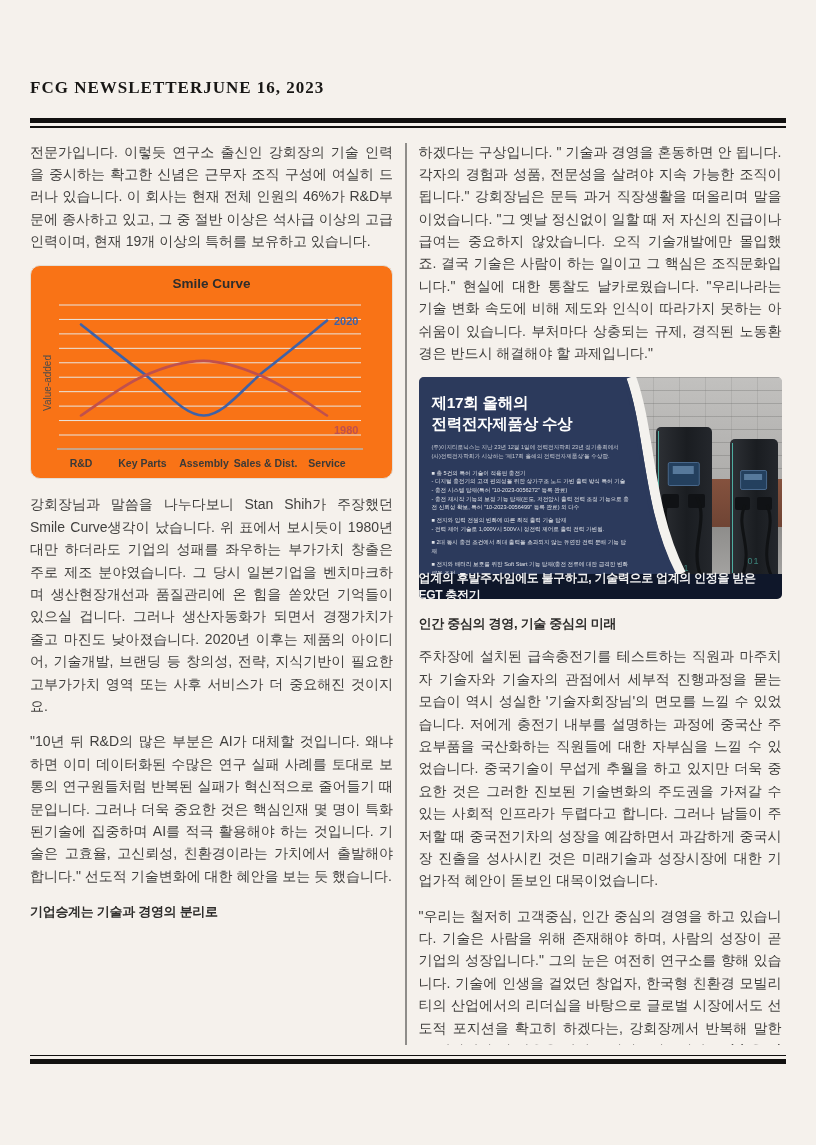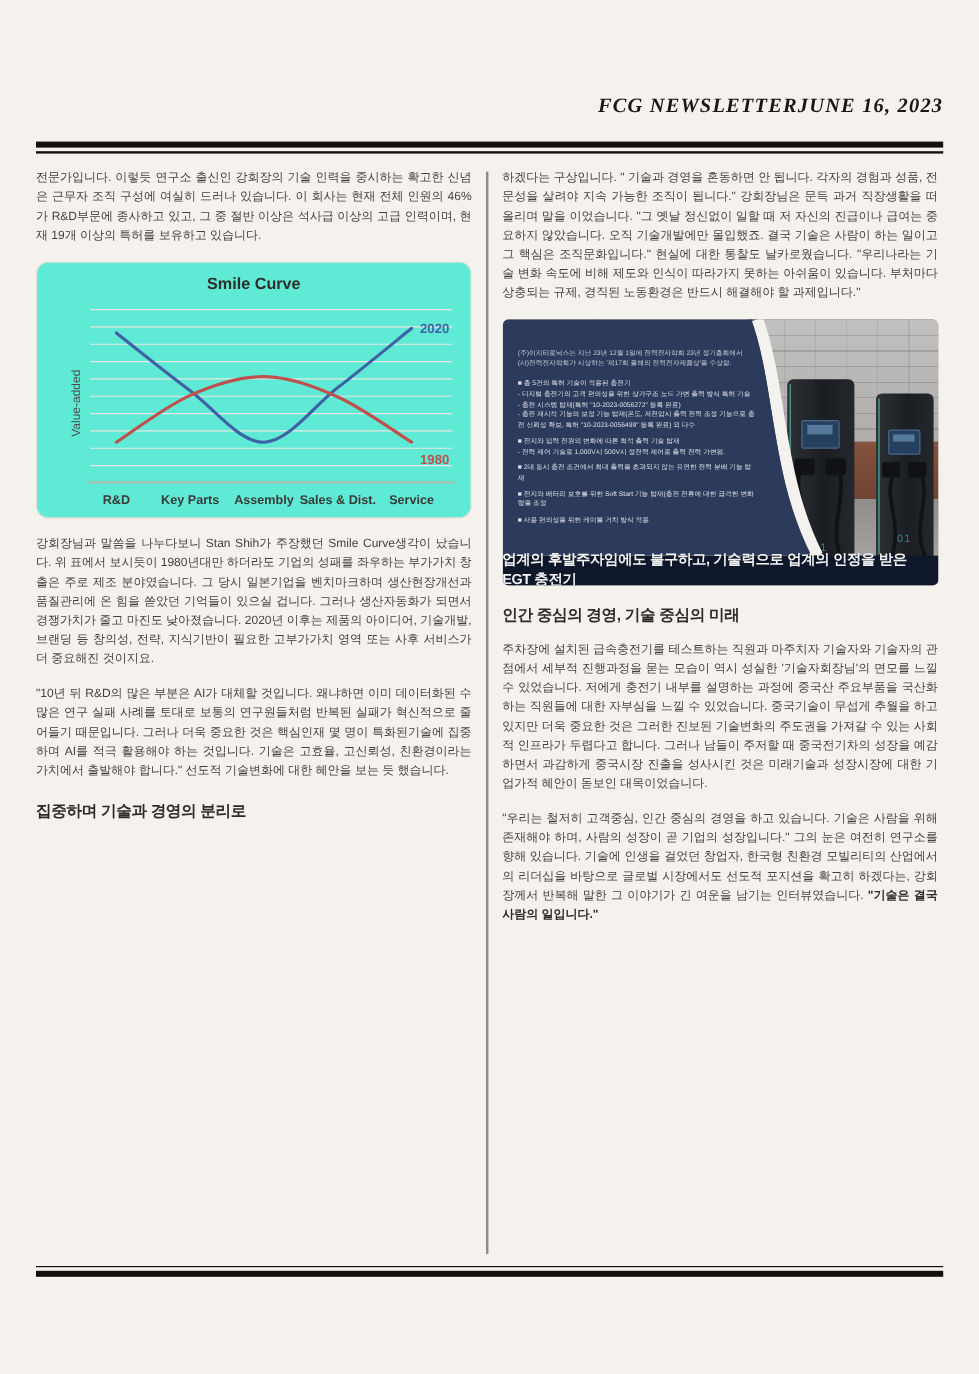--- a/index.html
+++ b/index.html
@@ -7,47 +7,47 @@
   body {
     width:816px; height:1145px;
     background:#f5f1ec;
     font-family:"Liberation Sans", sans-serif;
     color:#3e3d3b;
     overflow:hidden;
   }
   .page { width:816px; height:1145px; padding:78px 30px 0; }
 
   
-  .hdr { display:flex; justify-content:flex-end; align-items:baseline; margin-bottom:20px;font-style:italic; }
+  .hdr { display:flex; justify-content:flex-start; align-items:baseline; margin-bottom:20px; }
   .hdr .brand, .hdr .date {
     font-family:"Liberation Serif", serif;
     font-weight:bold; font-size:17px; letter-spacing:1px; color:#181715;
   }
   .rule-thick { height:5px; background:#121110; }
   .rule-thin  { height:1.5px; background:#121110; margin-top:3px; }
 
   
   .columns { display:flex; margin-top:13px; height:904px; overflow:hidden; }
   .col { width:363px; flex:0 0 363px; }
   .col-divider { width:1.5px; background:#8f8d8a; margin:2px 12px 0; flex:0 0 1.5px; }
 
   p.body {
-    font-size:10px; line-height:1.6; text-align:justify;
+    font-size:14px; line-height:1.6; text-align:justify;
     color:#403f3d; margin-bottom:13px;
   }
   h2.section {
     font-size:13px; font-weight:700; color:#2c2b29;
     margin:16px 0 12px; letter-spacing:-0.3px;
   }
   .bold-end { font-weight:bold; color:#2c2b29; }
 
   
   .chart-card {
-    background:#5eead4; border:1px solid #e3dfd8; border-radius:10px;
-    padding:10px 24px 6px; margin:2px 0 14px; height:214px;
+    background:#f97316; border:1px solid #e3dfd8; border-radius:10px;
+    padding:10px 8px 6px; margin:2px 0 14px; height:214px;
   }
   .chart-title { text-align:center; font-size:13.5px; font-weight:bold; color:#2e2d2b; margin-bottom:2px; }
 
   
   .award { position:relative; width:363px; height:222px; border-radius:5px; overflow:hidden; margin:2px 0 10px; background:#b7b6b4; }
   .photo { position:absolute; inset:0 0 25px 0; }
   .wall {
     position:absolute; top:0; left:0; right:0; height:102px;
     background:
       repeating-linear-gradient(180deg, rgba(110,110,108,.35) 0 1px, transparent 1px 13px),
@@ -130,21 +130,21 @@
             <text x="103.5" y="174" fill="#3b3a38" font-size="10.5" font-weight="600" text-anchor="middle" font-family="Liberation Sans, sans-serif">Key Parts</text>
             <text x="165" y="174" fill="#3b3a38" font-size="10.5" font-weight="600" text-anchor="middle" font-family="Liberation Sans, sans-serif">Assembly</text>
             <text x="226.5" y="174" fill="#3b3a38" font-size="10.5" font-weight="600" text-anchor="middle" font-family="Liberation Sans, sans-serif">Sales &amp; Dist.</text>
             <text x="288" y="174" fill="#3b3a38" font-size="10.5" font-weight="600" text-anchor="middle" font-family="Liberation Sans, sans-serif">Service</text>
             <text x="12" y="90" fill="#4d4c4a" font-size="10" text-anchor="middle" transform="rotate(-90 12 90)" font-family="Liberation Sans, sans-serif">Value-added</text>
           </svg>
       </div>
 
       <p class="body">강회장님과 말씀을 나누다보니 Stan Shih가 주장했던 Smile Curve생각이 났습니다. 위 표에서 보시듯이 1980년대만 하더라도 기업의 성패를 좌우하는 부가가치 창출은 주로 제조 분야였습니다. 그 당시 일본기업을 벤치마크하며 생산현장개선과 품질관리에 온 힘을 쏟았던 기억들이 있으실 겁니다. 그러나 생산자동화가 되면서 경쟁가치가 줄고 마진도 낮아졌습니다. 2020년 이후는 제품의 아이디어, 기술개발, 브랜딩 등 창의성, 전략, 지식기반이 필요한 고부가가치 영역 또는 사후 서비스가 더 중요해진 것이지요.</p>
       <p class="body">"10년 뒤 R&amp;D의 많은 부분은 AI가 대체할 것입니다. 왜냐하면 이미 데이터화된 수많은 연구 실패 사례를 토대로 보통의 연구원들처럼 반복된 실패가 혁신적으로 줄어들기 때문입니다. 그러나 더욱 중요한 것은 핵심인재 몇 명이 특화된기술에 집중하며 AI를 적극 활용해야 하는 것입니다. 기술은 고효율, 고신뢰성, 친환경이라는 가치에서 출발해야 합니다." 선도적 기술변화에 대한 혜안을 보는 듯 했습니다.</p>
-      <h2 class="section">집중하며 기술과 경영의 분리로</h2>
+      <h2 class="section">기업승계는 기술과 경영의 분리로</h2>
     </div>
 
     <div class="col-divider"></div>
 
     <div class="col">
       <p class="body">하겠다는 구상입니다. " 기술과 경영을 혼동하면 안 됩니다. 각자의 경험과 성품, 전문성을 살려야 지속 가능한 조직이 됩니다." 강회장님은 문득 과거 직장생활을 떠올리며 말을 이었습니다. "그 옛날 정신없이 일할 때 저 자신의 진급이나 급여는 중요하지 않았습니다. 오직 기술개발에만 몰입했죠. 결국 기술은 사람이 하는 일이고 그 핵심은 조직문화입니다." 현실에 대한 통찰도 날카로웠습니다. "우리나라는 기술 변화 속도에 비해 제도와 인식이 따라가지 못하는 아쉬움이 있습니다. 부처마다 상충되는 규제, 경직된 노동환경은 반드시 해결해야 할 과제입니다."</p>
 
       <div class="award">
         <div class="photo">
           <div class="wall"></div>
@@ -177,20 +177,24 @@
           <path d="M118,8 C128,30 110,50 122,78" fill="none" stroke="#101214" stroke-width="3"></path>
         </svg>
 
         <svg class="navy-overlay" width="363" height="197" viewBox="0 0 363 197" preserveAspectRatio="none">
           <path d="M0,0 L212,0 C232,55 228,130 262,197 L0,197 Z" fill="#2c3a5c"></path>
           <path d="M212,0 C232,55 228,130 262,197" fill="none" stroke="#f4f2ee" stroke-width="10"></path>
           <path d="M205,0 C225,55 221,130 255,197" fill="none" stroke="#2c3a5c" stroke-width="4"></path>
         </svg>
 
         <div class="award-text">
+          <div class="award-title">
+            <span>제17회 올해의</span><br>
+            <span>전력전자제품상 수상</span>
+          </div>
           <div class="award-sub">(주)이지티로닉스는 지난 23년 12월 1일에 전력전자학회 23년 정기총회에서 (사)전력전자학회가 시상하는 '제17회 올해의 전력전자제품상'을 수상함.</div>
           <div class="award-bullets" id="award-bullets">
               <div class="bullet">■ 총 5건의 특허 기술이 적용된 충전기
 - 디지털 충전기의 고객 편의성을 위한 상가구조 노드 가변 출력 방식 특허 기술
 - 충전 시스템 탑재(특허 "10-2023-0056272" 등록 완료)
 - 충전 재시작 기능의 보정 기능 탑재(온도, 저전압시 출력 전력 조정 기능으로 충전 신뢰성 확보, 특허 "10-2023-0056499" 등록 완료) 외 다수</div>
               <div class="bullet">■ 전지와 입력 전원의 변화에 따른 최적 출력 기술 탑재
 - 전력 제어 기술로 1,000V시 500V시 정전력 제어로 출력 전력 가변됨.</div>
               <div class="bullet">■ 2대 동시 충전 조건에서 최대 출력을 초과되지 않는 유연한 전력 분배 기능 탑재</div>
               <div class="bullet">■ 전지와 배터리 보호를 위한 Soft Start 기능 탑재(충전 전류에 대한 급격한 변화량을 조정</div>

